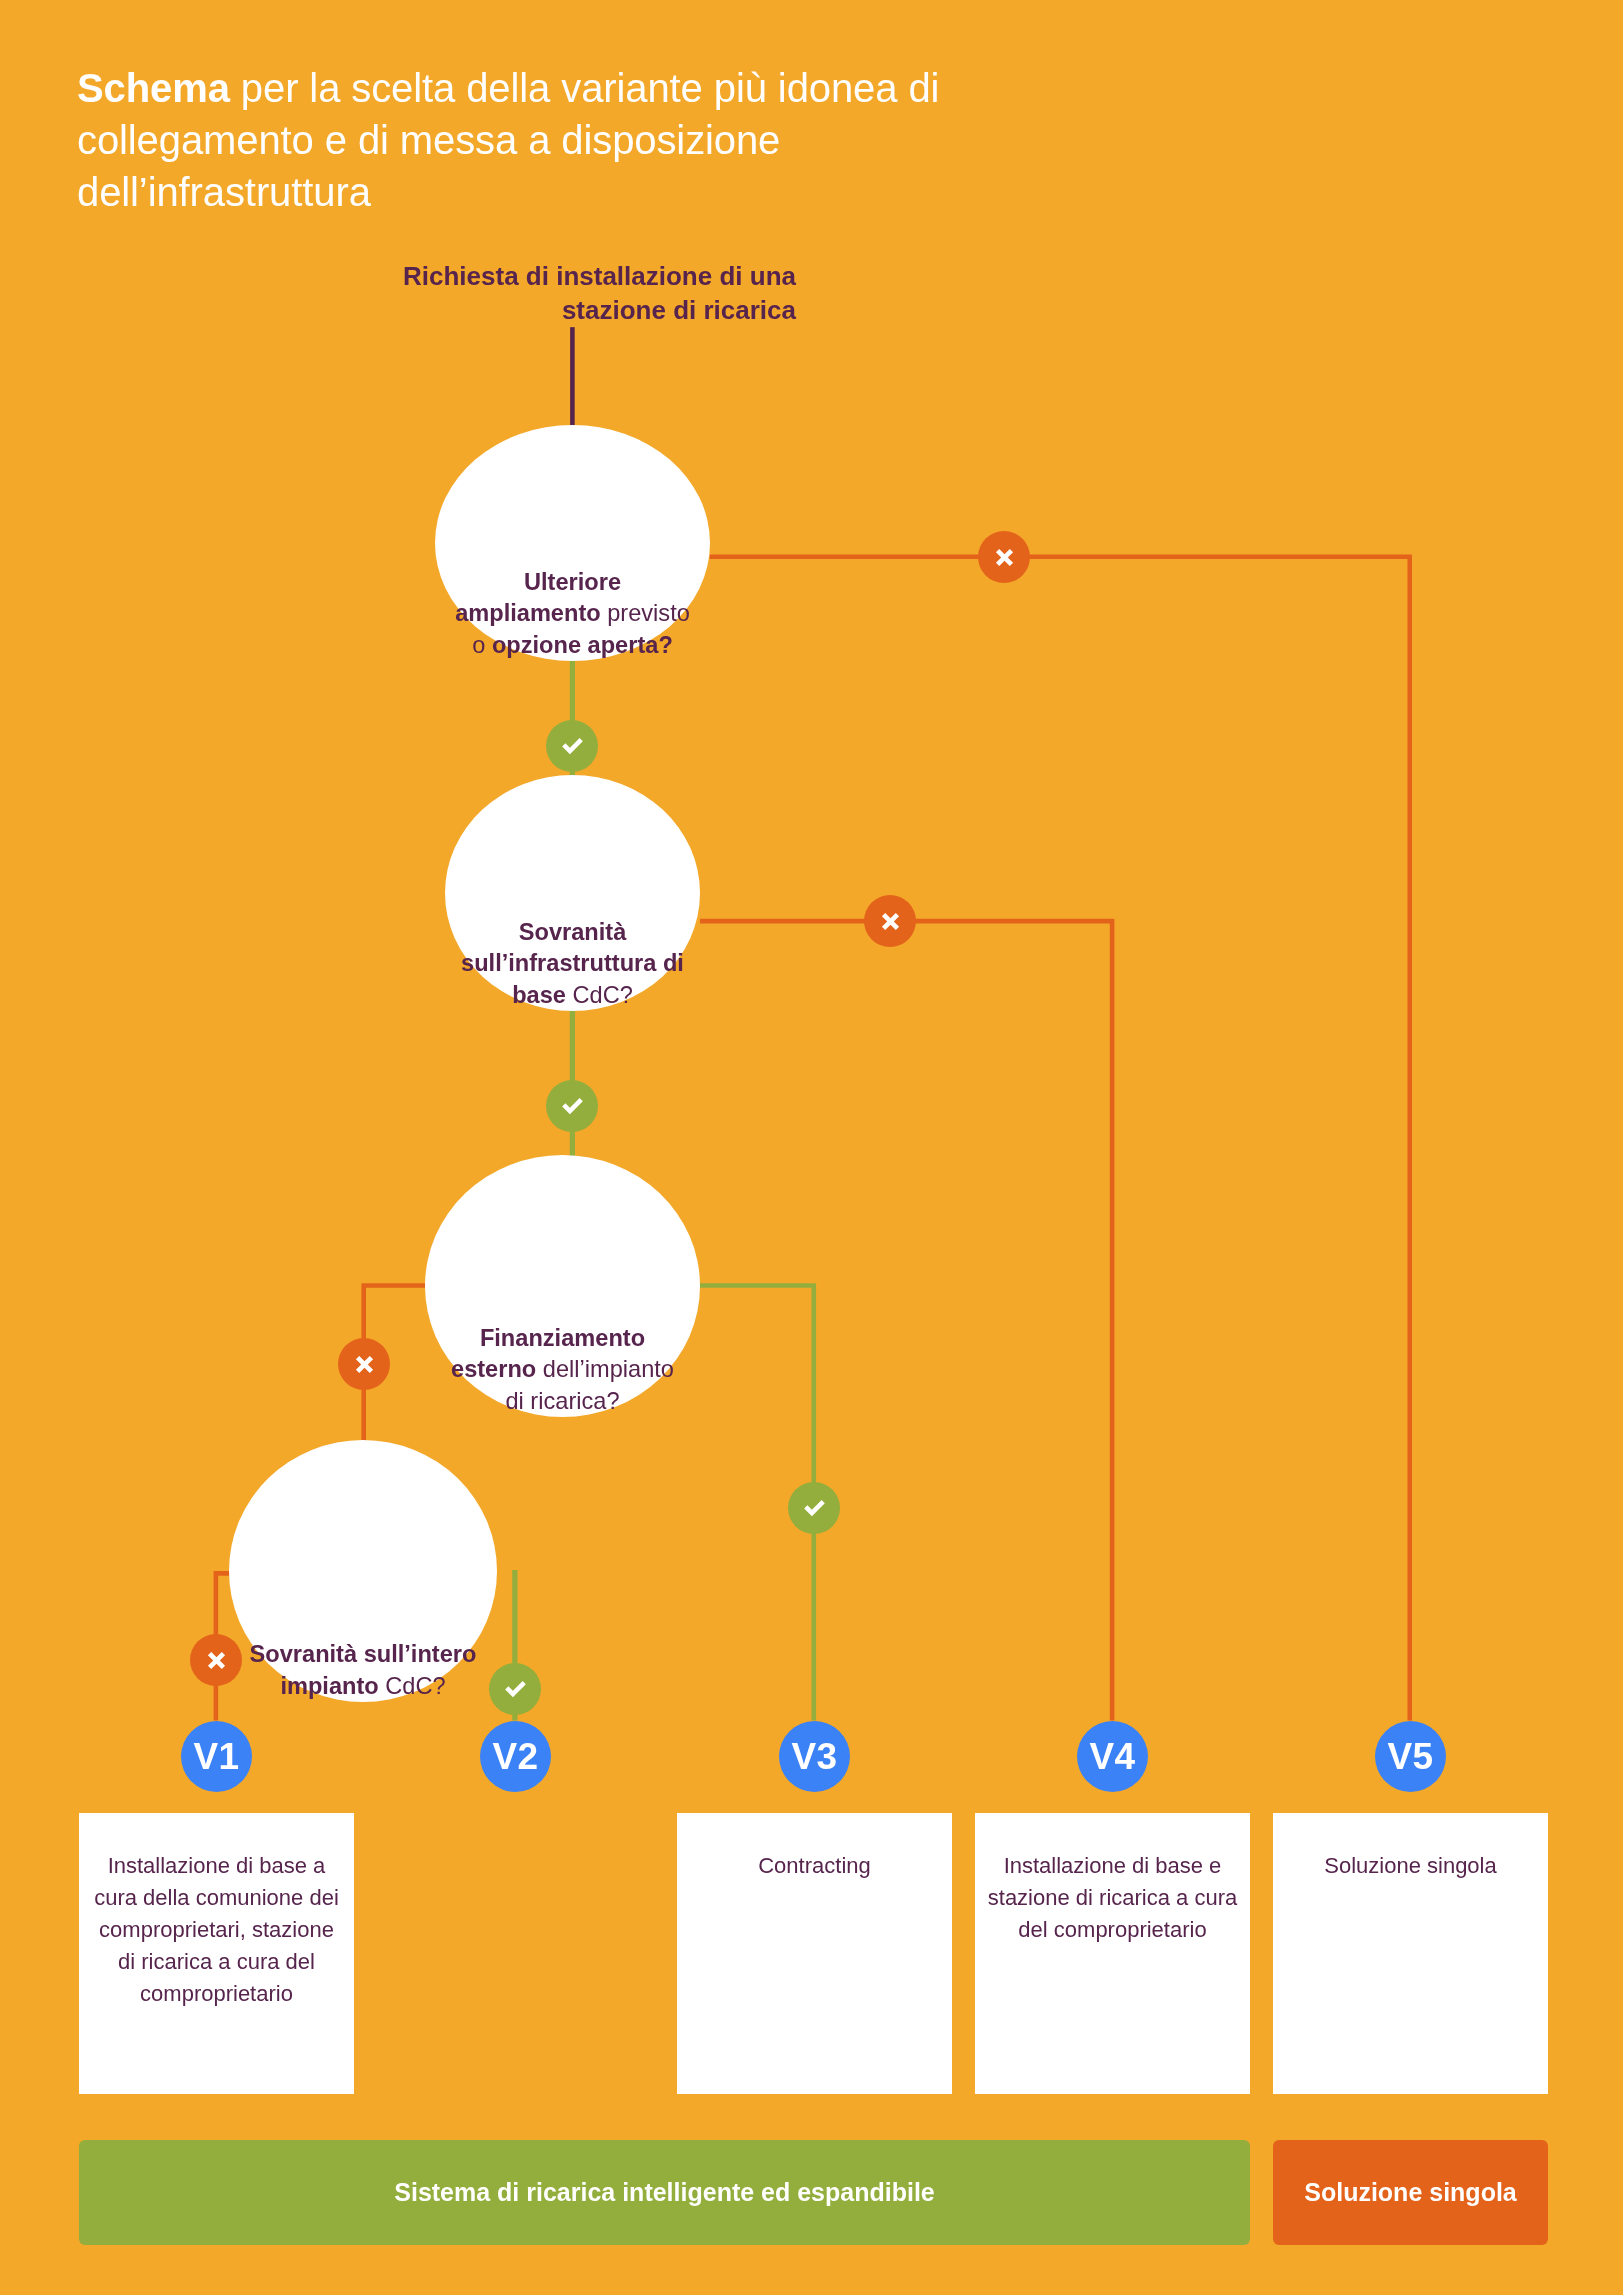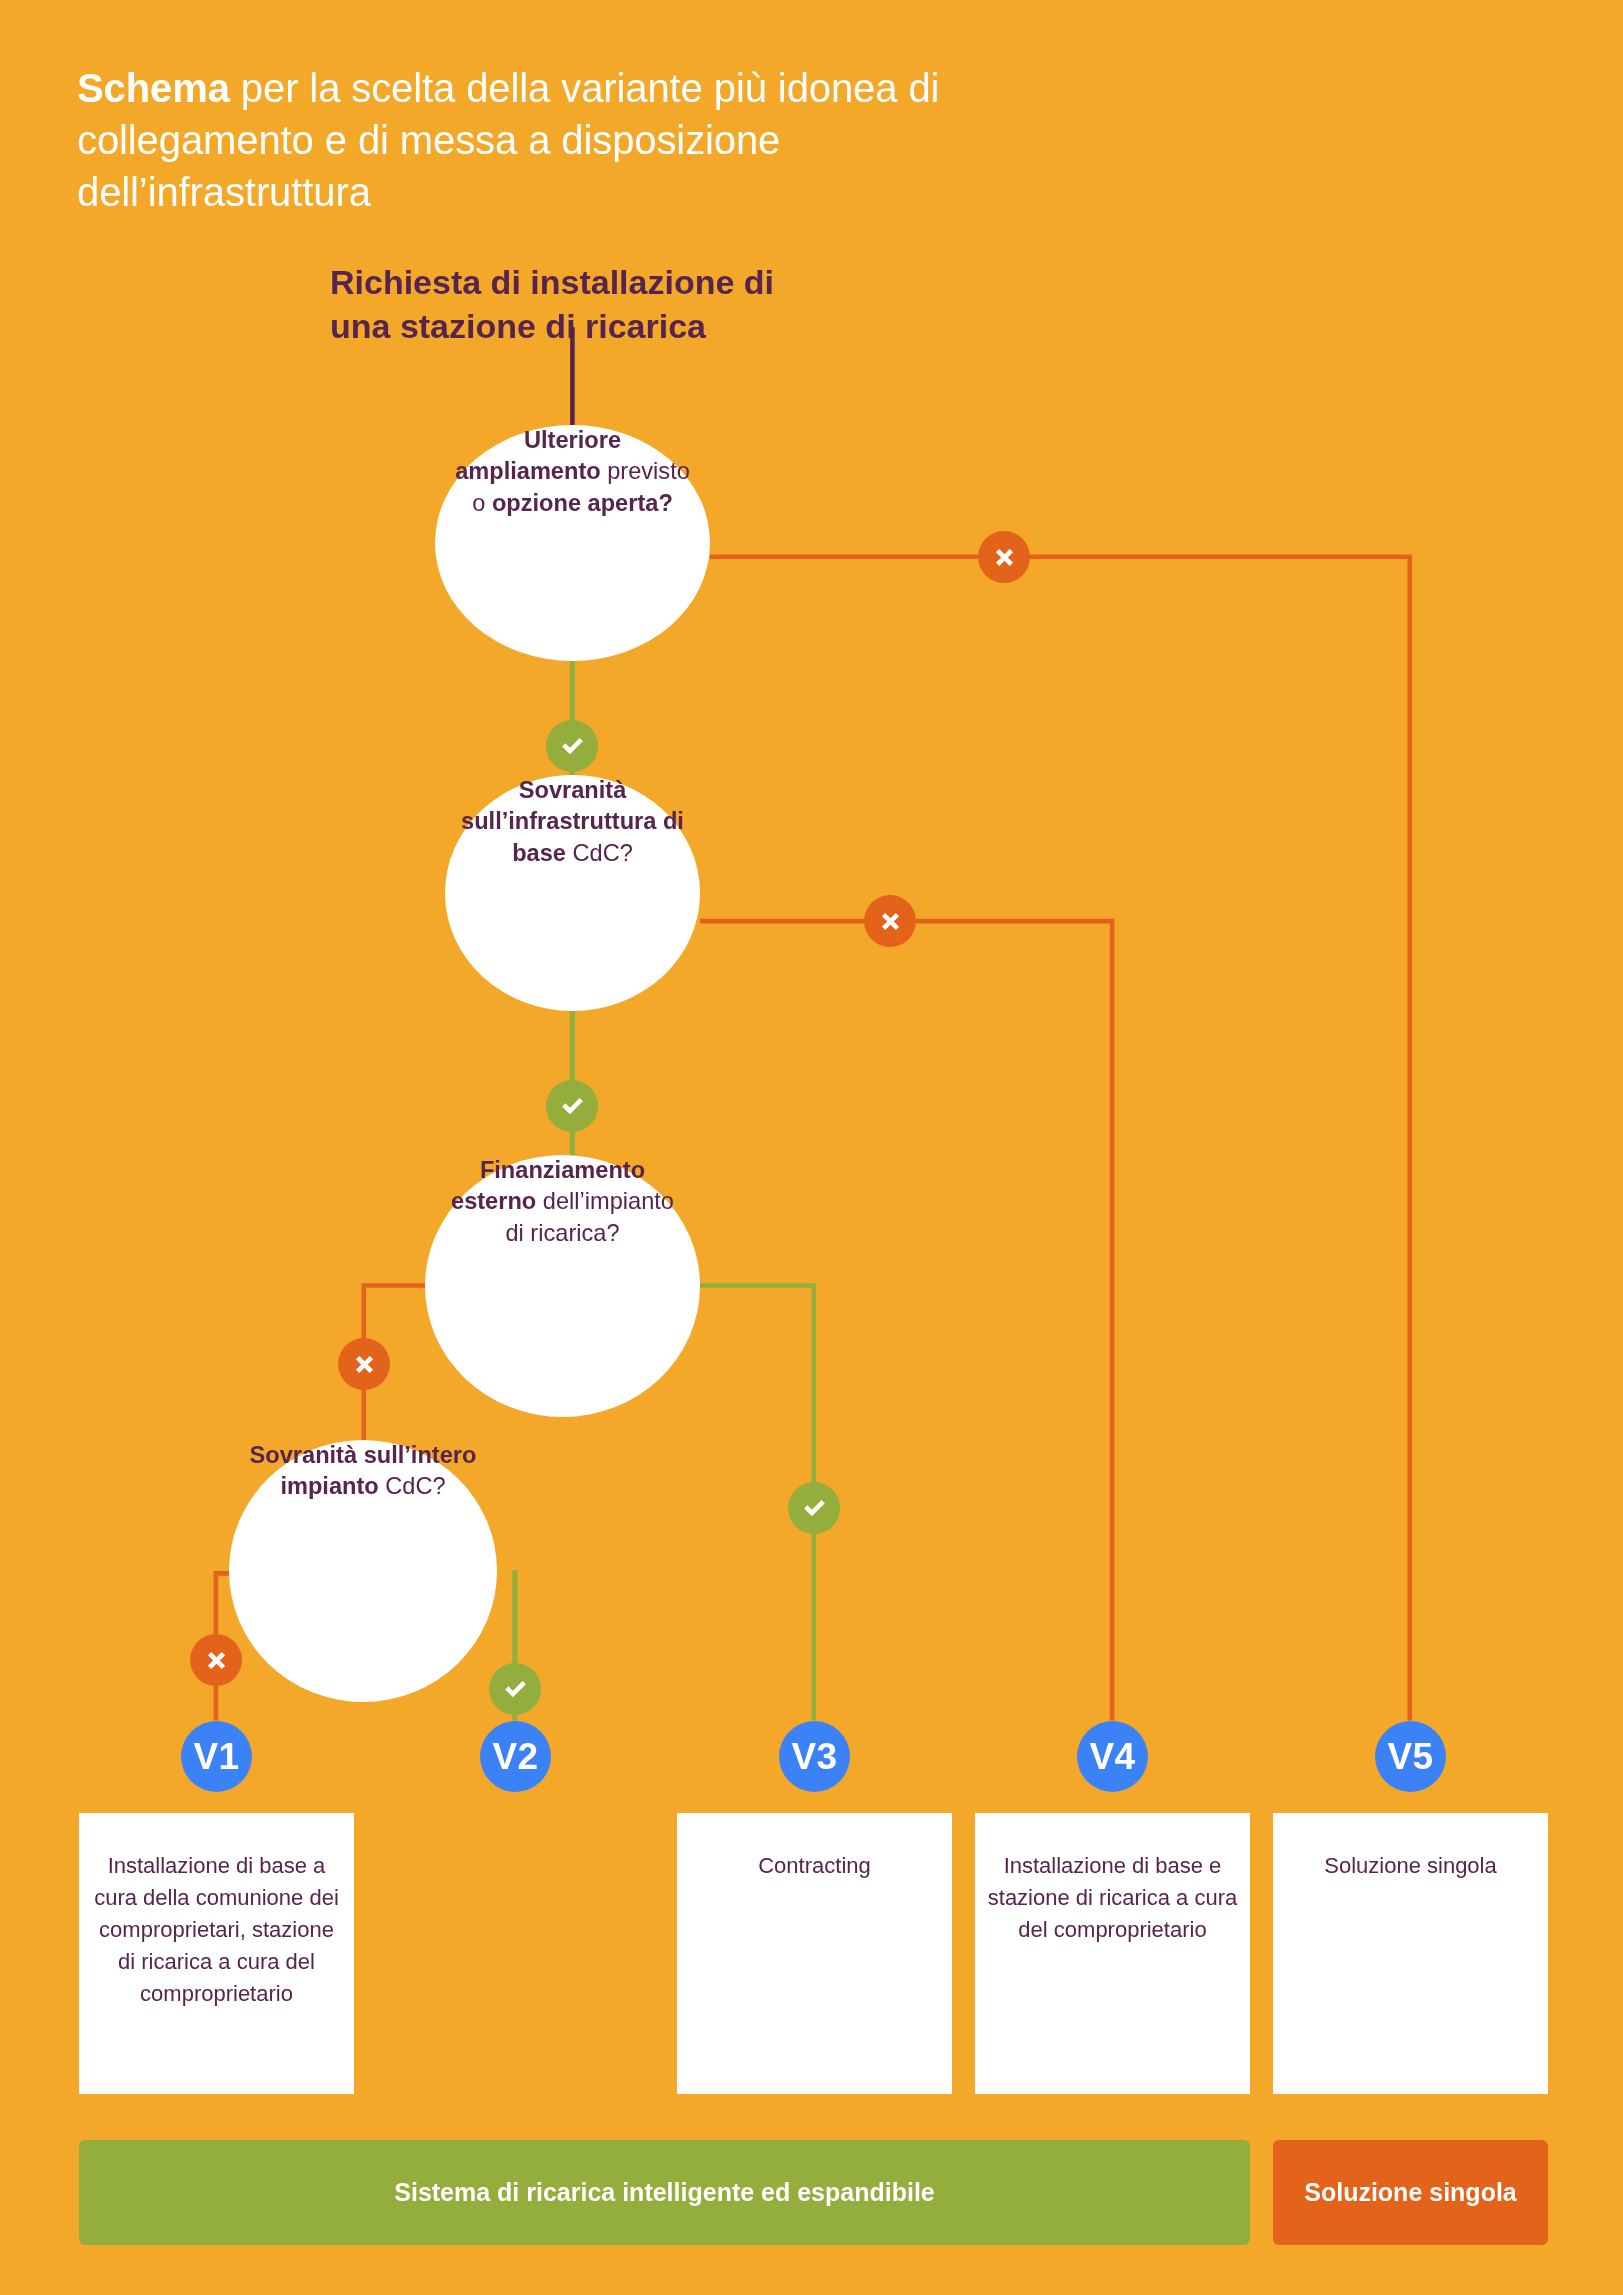--- a/index.html
+++ b/index.html
@@ -18,29 +18,29 @@
     color:#FFFFFF;font-size:40px;line-height:1.30;font-weight:400;
     letter-spacing:-0.1px;
   }
   #title .b{font-weight:700;}
 
   
   #wires{position:absolute;left:0;top:0;width:1623px;height:2295px;}
 
   
   #startLabel{
-    position:absolute;left:330px;top:260px;width:484px;
-    text-align:left;color:#56244C;font-size:34px;font-weight:700;
+    position:absolute;left:312px;top:260px;width:484px;
+    text-align:right;color:#56244C;font-size:26px;font-weight:700;
     line-height:1.30;
   }
 
   
   .node{
     position:absolute;border-radius:50%;background:#FFFFFF;
-    display:flex;align-items:flex-start;justify-content:center;
+    display:flex;align-items:flex-end;justify-content:center;
     color:#56244C;text-align:center;
   }
   .node .txt{font-size:23.6px;line-height:1.33;padding:0 14.4px;}
   .node .b{font-weight:700;}
 
   #node1{left:435px;top:425px;width:275px;height:236px;}
   #node2{left:445px;top:775px;width:255px;height:236px;}
   #node3{left:425px;top:1155px;width:275px;height:262px;}
   #node4{left:229px;top:1440px;width:268px;height:262px;}
 

